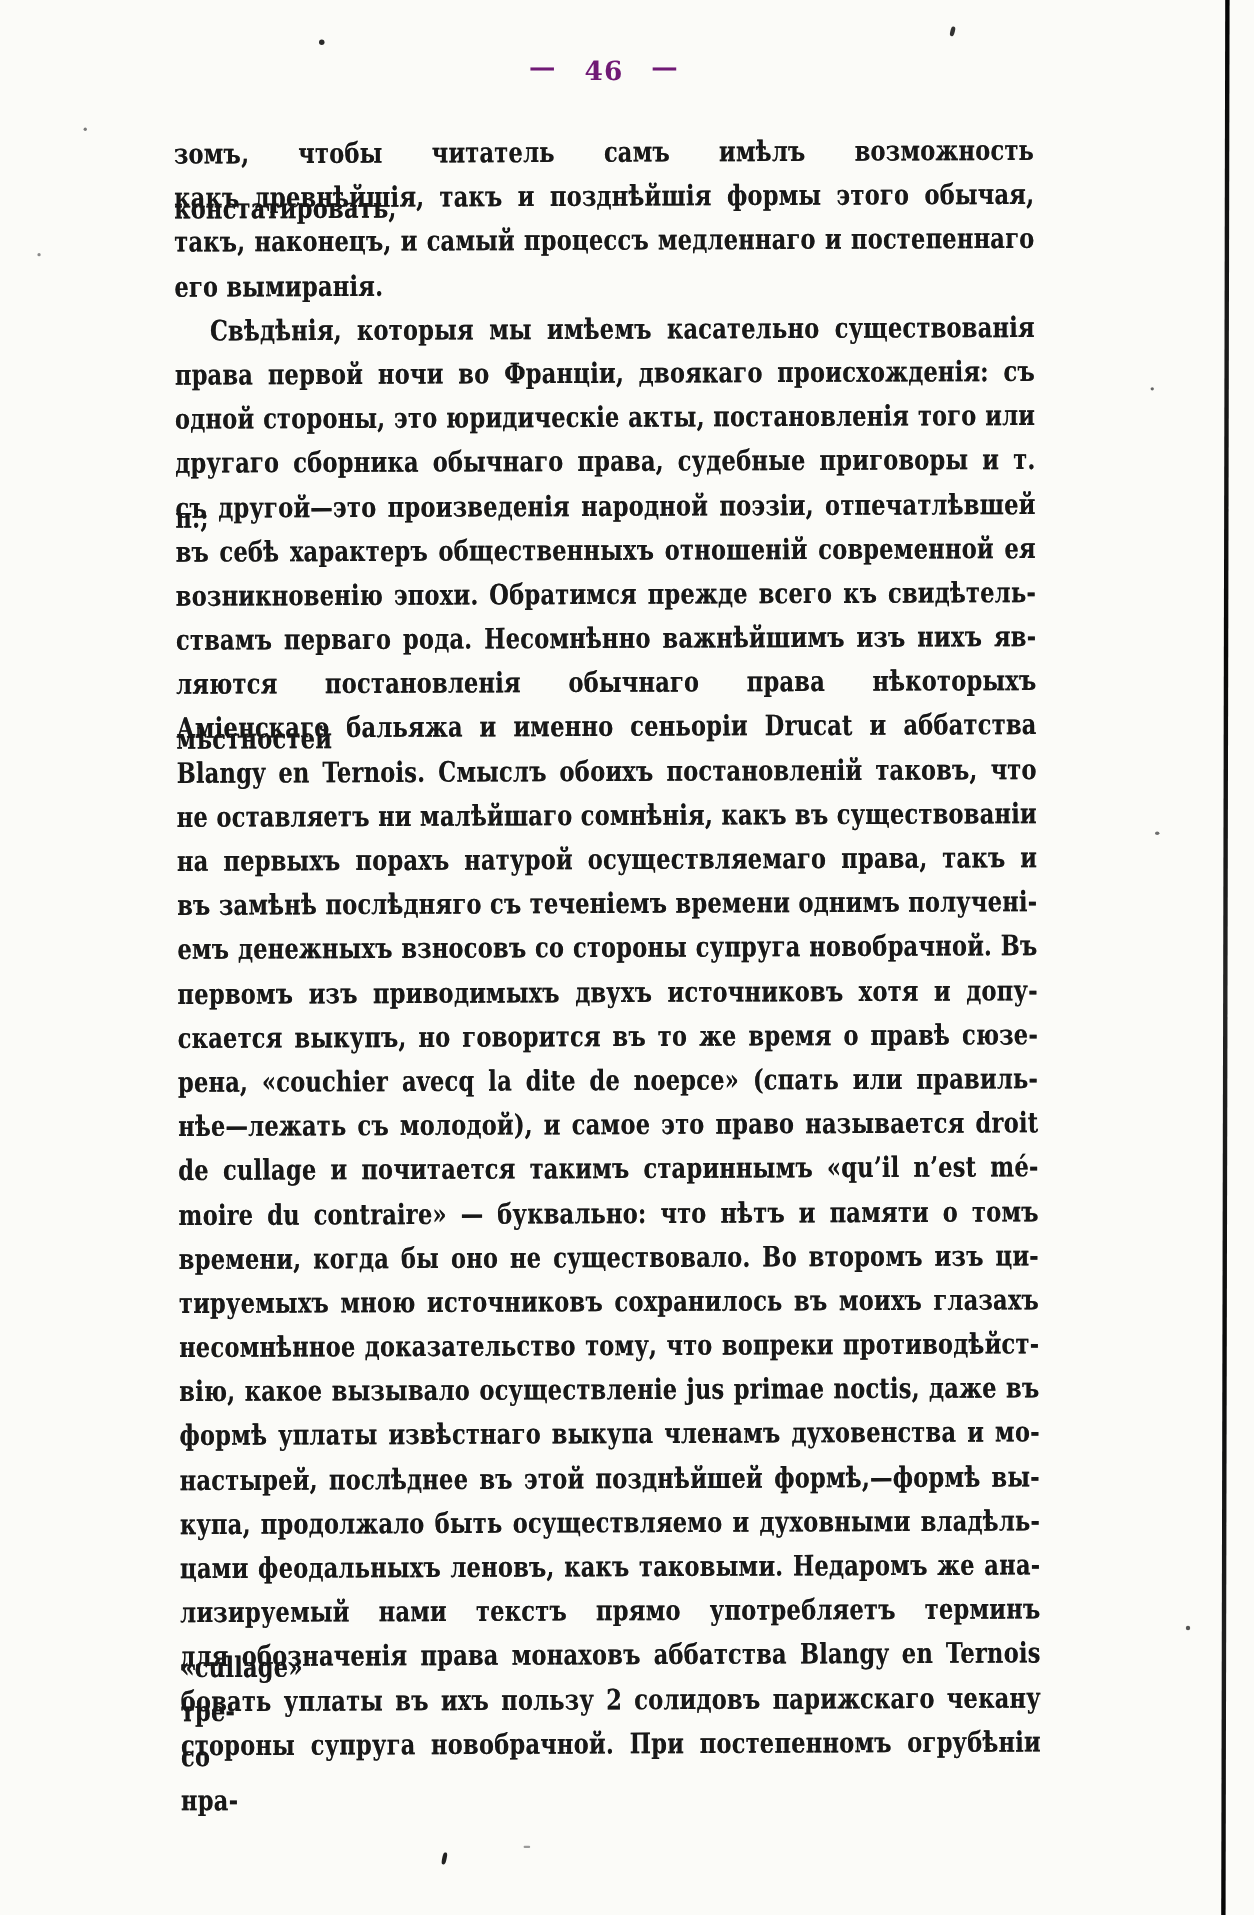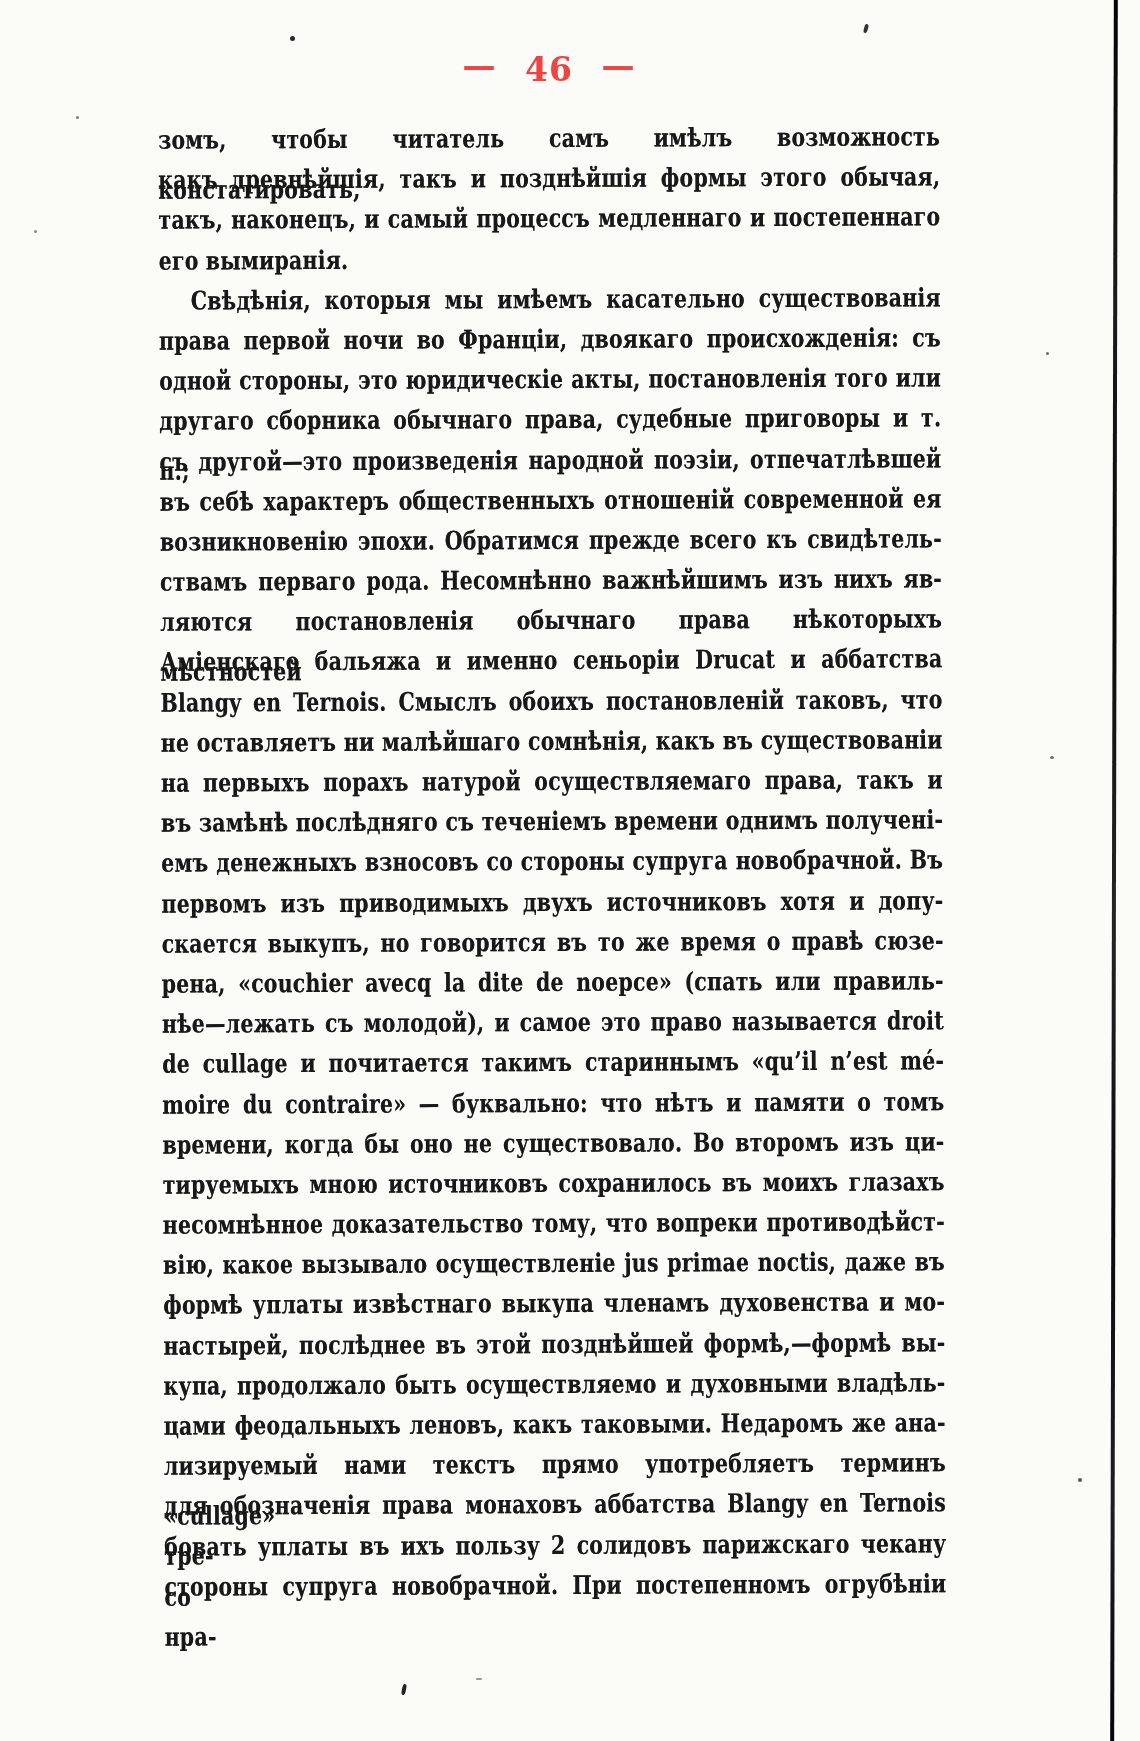--- a/index.html
+++ b/index.html
@@ -9,23 +9,23 @@
     margin:0 auto;
     background:#fbfbf8;
     overflow:hidden;
     font-family:"DejaVu Serif","Liberation Serif",serif;
     color:#1a1a1a;
   }
   .page-header {
     position:absolute;
     top:50px; left:158px; width:782px;
     text-align:center;
-    font-size:33px;
+    font-size:24px;
     font-weight:bold;
-    color:#ef4444;
+    color:#701a75;
     letter-spacing:1px;
     word-spacing:16px;
     white-space:nowrap;
   }
   .page-header .dash { position:relative; top:-4px; }
   .text-block {
     position:absolute;
     top:120px; left:158px; width:782px;
     transform:rotate(-0.25deg);
     transform-origin:top left;

